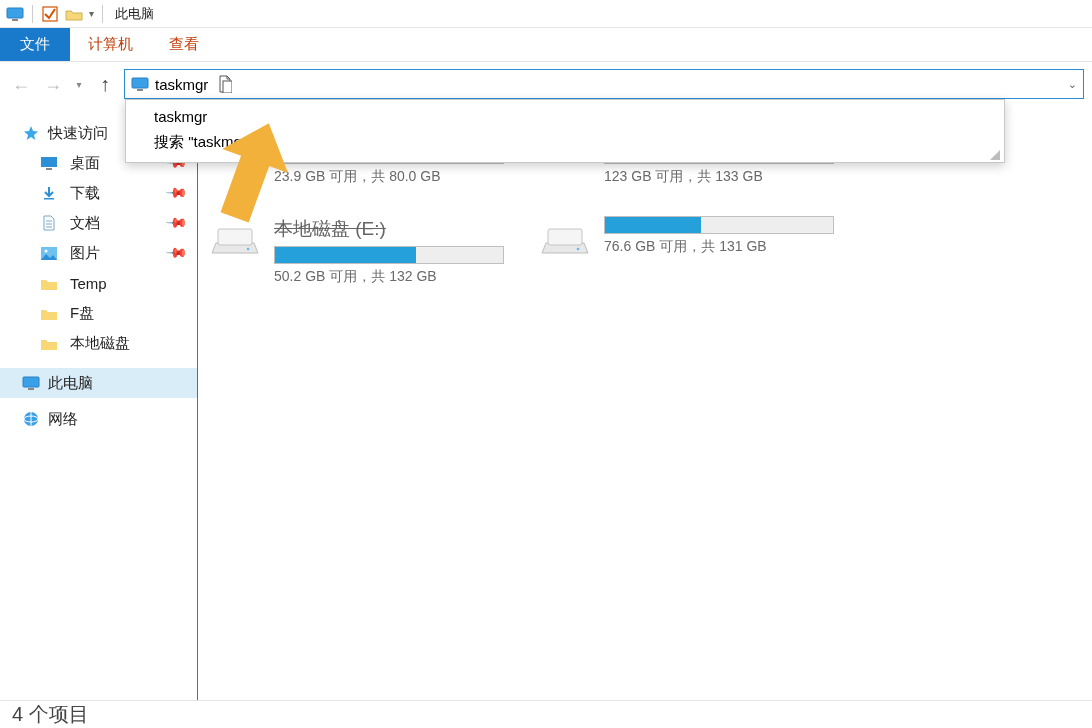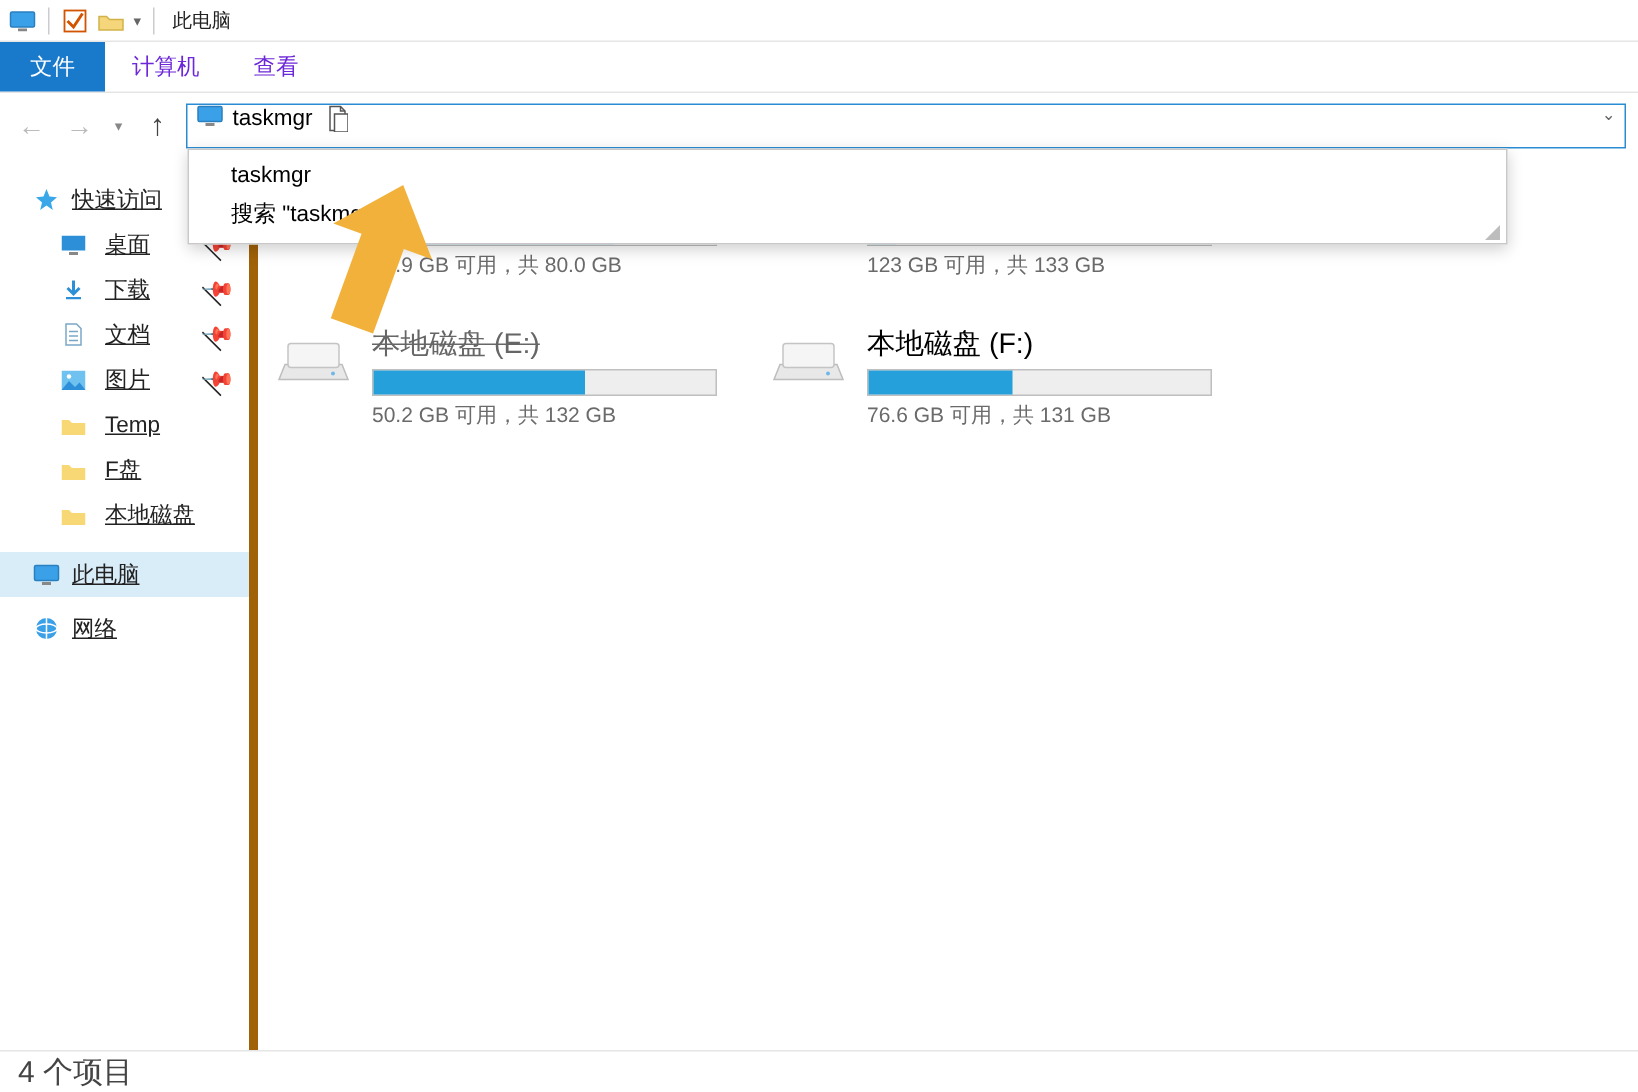--- a/index.html
+++ b/index.html
@@ -8,44 +8,44 @@
   
   .titlebar { height: 28px; display: flex; align-items: center; padding: 0 6px; gap: 6px; border-bottom: 1px solid #e5e5e5; }
   .titlebar .tb-icon { width: 18px; height: 18px; display: flex; align-items: center; justify-content: center; }
   .titlebar .sep { width: 1px; height: 18px; background: #ccc; margin: 0 2px; }
   .titlebar .caret { font-size: 10px; color: #666; }
   .titlebar .title { font-size: 13px; margin-left: 4px; }
 
   
   .ribbon { height: 34px; display: flex; align-items: stretch; border-bottom: 1px solid #e5e5e5; }
   .ribbon .file-tab { background: #1979ca; color: #ffffff; padding: 0 20px; display: flex; align-items: center; font-size: 15px; }
-  .ribbon .tab { padding: 0 18px; display: flex; align-items: center; font-size: 15px; color: #6d28d9; }
+  .ribbon .tab { padding: 0 18px; display: flex; align-items: center; font-size: 15px; color: #c2410c; }
 
   
   .navrow { height: 44px; display: flex; align-items: center; padding: 0 8px; gap: 6px; position: relative; }
   .navbtn { width: 26px; height: 26px; display: flex; align-items: center; justify-content: center; color: #bbb; font-size: 18px; }
   .navbtn.up { color: #444; font-size: 20px; }
   .nav-caret { font-size: 10px; color: #888; width: 14px; text-align: center; }
 
-  .addressbar { flex: 1; height: 30px; border: 1px solid #2a8dd4; display: flex; align-items: flex-start; padding: 0 6px; gap: 6px; position: relative; min-width: 200px; background: #fff; }
+  .addressbar { flex: 1; height: 30px; border: 1px solid #2a8dd4; display: flex; align-items: center; padding: 0 6px; gap: 6px; position: relative; min-width: 200px; background: #fff; }
   .addressbar .pc-icon { width: 18px; height: 14px; }
   .addressbar .addr-text { font-size: 15px; color: #000; }
   .addressbar .doc-icon { margin-left: 4px; width: 16px; height: 18px; }
   .addressbar .drop { margin-left: auto; color: #666; font-size: 11px; }
 
   .dropdown { position: absolute; left: 0; top: 29px; width: 880px; background: #fff; border: 1px solid #c8c8c8; box-shadow: 0 3px 10px rgba(0,0,0,.2); padding: 4px 0 6px; z-index: 50; }
   .dropdown .dd-item { padding: 4px 28px 4px 28px; font-size: 15px; color: #000; cursor: default; }
   .dropdown .resize { position: absolute; right: 4px; bottom: 2px; width: 12px; height: 12px; }
   .dropdown .resize::before { content: ""; position: absolute; right: 0; bottom: 0; width: 0; height: 0; border-left: 10px solid transparent; border-bottom: 10px solid #bdbdbd; }
 
   
   .body { display: flex; height: calc(100% - 28px - 34px - 44px - 28px); }
 
   
-  .sidebar { width: 172px; border-right: 6px solid #a16207; padding-top: 12px; font-size: 15px; color: #222; overflow: hidden; text-decoration: underline; }
+  .sidebar { width: 198px; border-right: 1px solid #a16207; padding-top: 12px; font-size: 15px; color: #222; overflow: hidden; }
   .sidebar .item { display: flex; align-items: center; height: 30px; padding-left: 22px; gap: 8px; white-space: nowrap; }
   .sidebar .item.sub { padding-left: 40px; gap: 12px; }
   .sidebar .item.selected { background: #d9edf9; }
   .sidebar .item .icon { width: 18px; height: 18px; display: flex; align-items: center; justify-content: center; }
   .sidebar .item .pin { margin-left: auto; margin-right: 12px; transform: rotate(45deg); color: #777; font-size: 14px; }
 
   
   .content { flex: 1; position: relative; padding: 10px 0 0 10px; }
   .drives { display: flex; flex-wrap: wrap; gap: 30px 30px; }
   .drive { width: 300px; display: flex; gap: 12px; align-items: flex-start; }
@@ -283,21 +283,20 @@
         </div>
         <div class="drive">
           <span class="drive-icon">
             <svg width="50" height="38" viewBox="0 0 50 38">
               <path d="M6 24 L44 24 L48 34 L2 34 Z" fill="#e8e8e8" stroke="#bdbdbd"></path>
               <rect x="8" y="10" width="34" height="16" rx="2" fill="#f5f5f5" stroke="#c4c4c4"></rect>
               <circle cx="38" cy="30" r="1.3" fill="#6fb7e6"></circle>
             </svg>
           </span>
           <div class="drive-body">
-            <div class="drive-name">本地磁盘 (F:)</div>
             <div class="capbar">
               <div class="fill" style="width:42%"></div>
             </div>
             <div class="cap-text">76.6 GB 可用，共 131 GB</div>
           </div>
         </div>
       </div>
   </div>
 </div>
 

